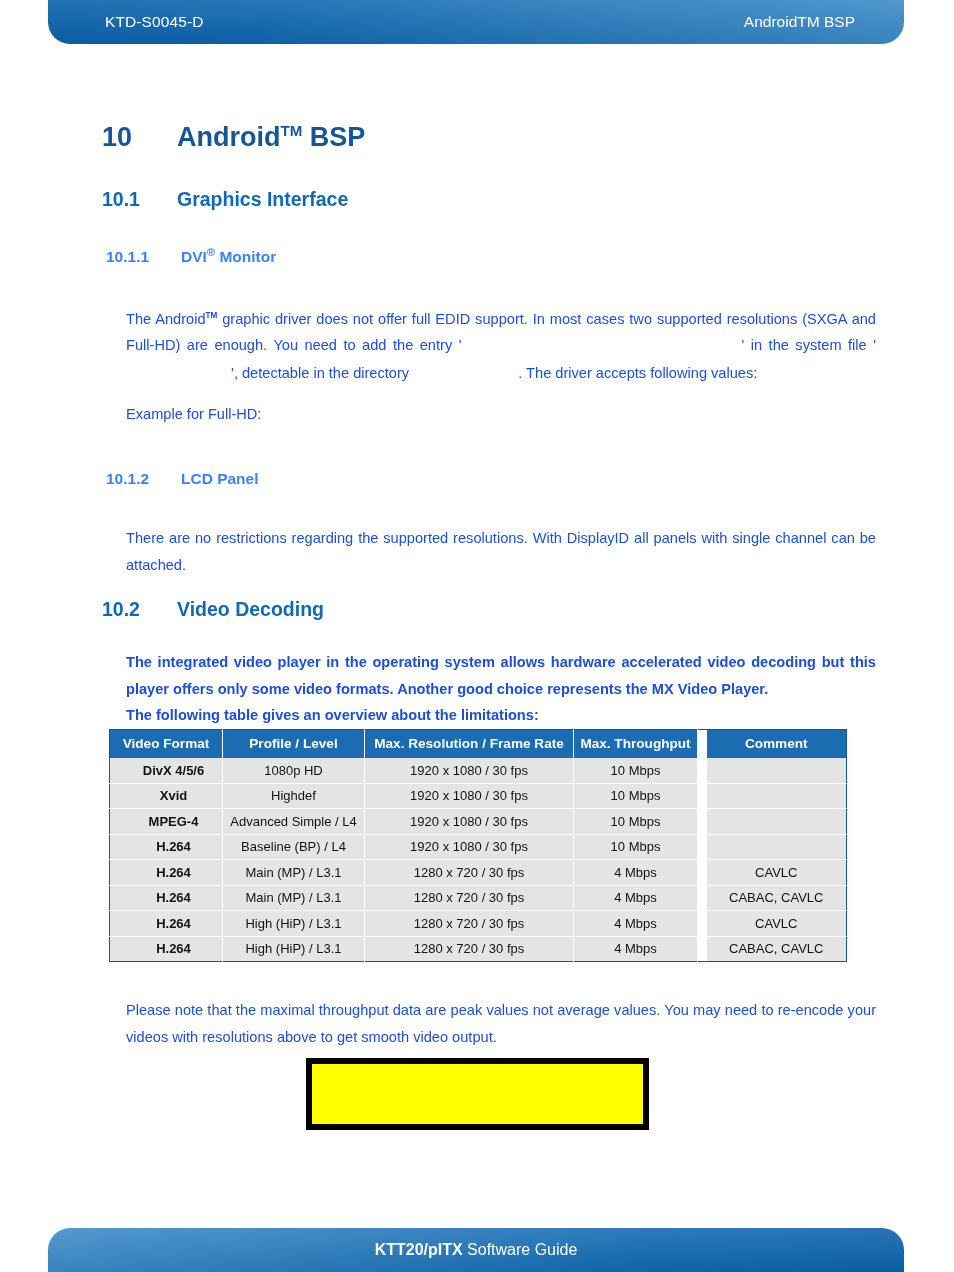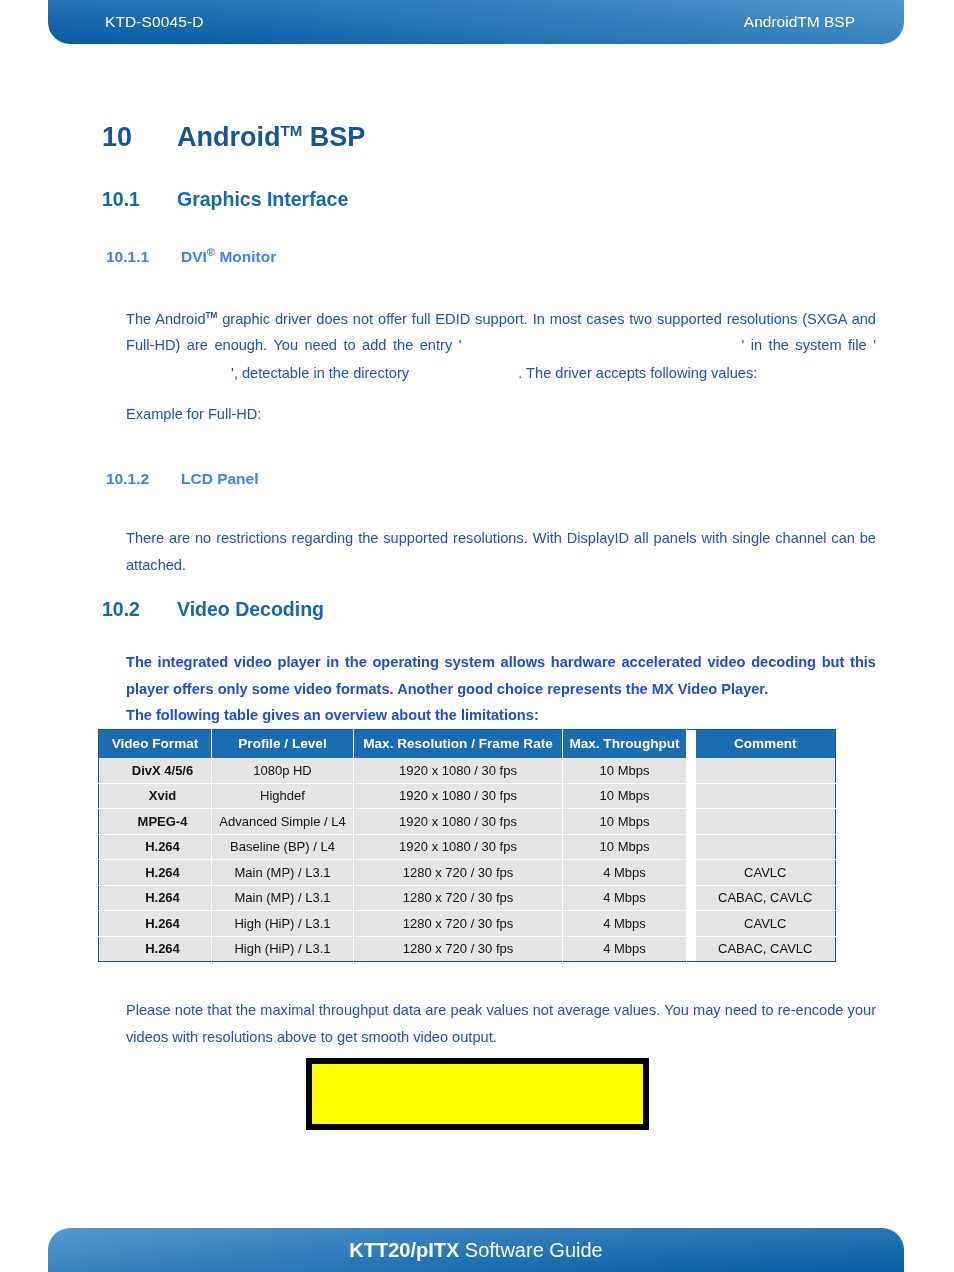--- a/index.html
+++ b/index.html
@@ -44,21 +44,21 @@
   
   .page-footer {
     position: absolute;
     left: 48px; bottom: 0; width: 856px; height: 44px;
     border-radius: 22px 22px 0 0;
     background-image:
       linear-gradient(to bottom, rgba(255,255,255,0.12), rgba(0,0,0,0.05)),
       linear-gradient(to right, #3d8bc9 0%, #2a7cbe 30%, #1069b1 70%, #0a62ab 100%);
     display: flex; align-items: center; justify-content: center;
     color: #ffffff;
-    font-size: 20px;
+    font-size: 16px;
   }
   .footer-strong { font-weight: bold; }
 
   
   .content {
     position: absolute;
     left: 102px; top: 0; width: 750px;
   }
 
   h1.chapter {
@@ -118,21 +118,21 @@
 
   #para-dvi   { top: 292px; }
   #para-ex    { top: 390px; }
   #para-lcd   { top: 514px; }
   #para-video { top: 638px; font-weight: bold; }
   #para-note  { top: 986px; }
 
   
   .vtable-wrap {
     position: absolute;
-    left: 98px; top: 729px;
+    left: 109px; top: 729px;
     width: 737px;
   }
   table.vtable {
     border-collapse: collapse;
     width: 737px;
     table-layout: fixed;
     border: 1.5px solid #16559a;
     font-size: 13px;
   }
   table.vtable thead th {

